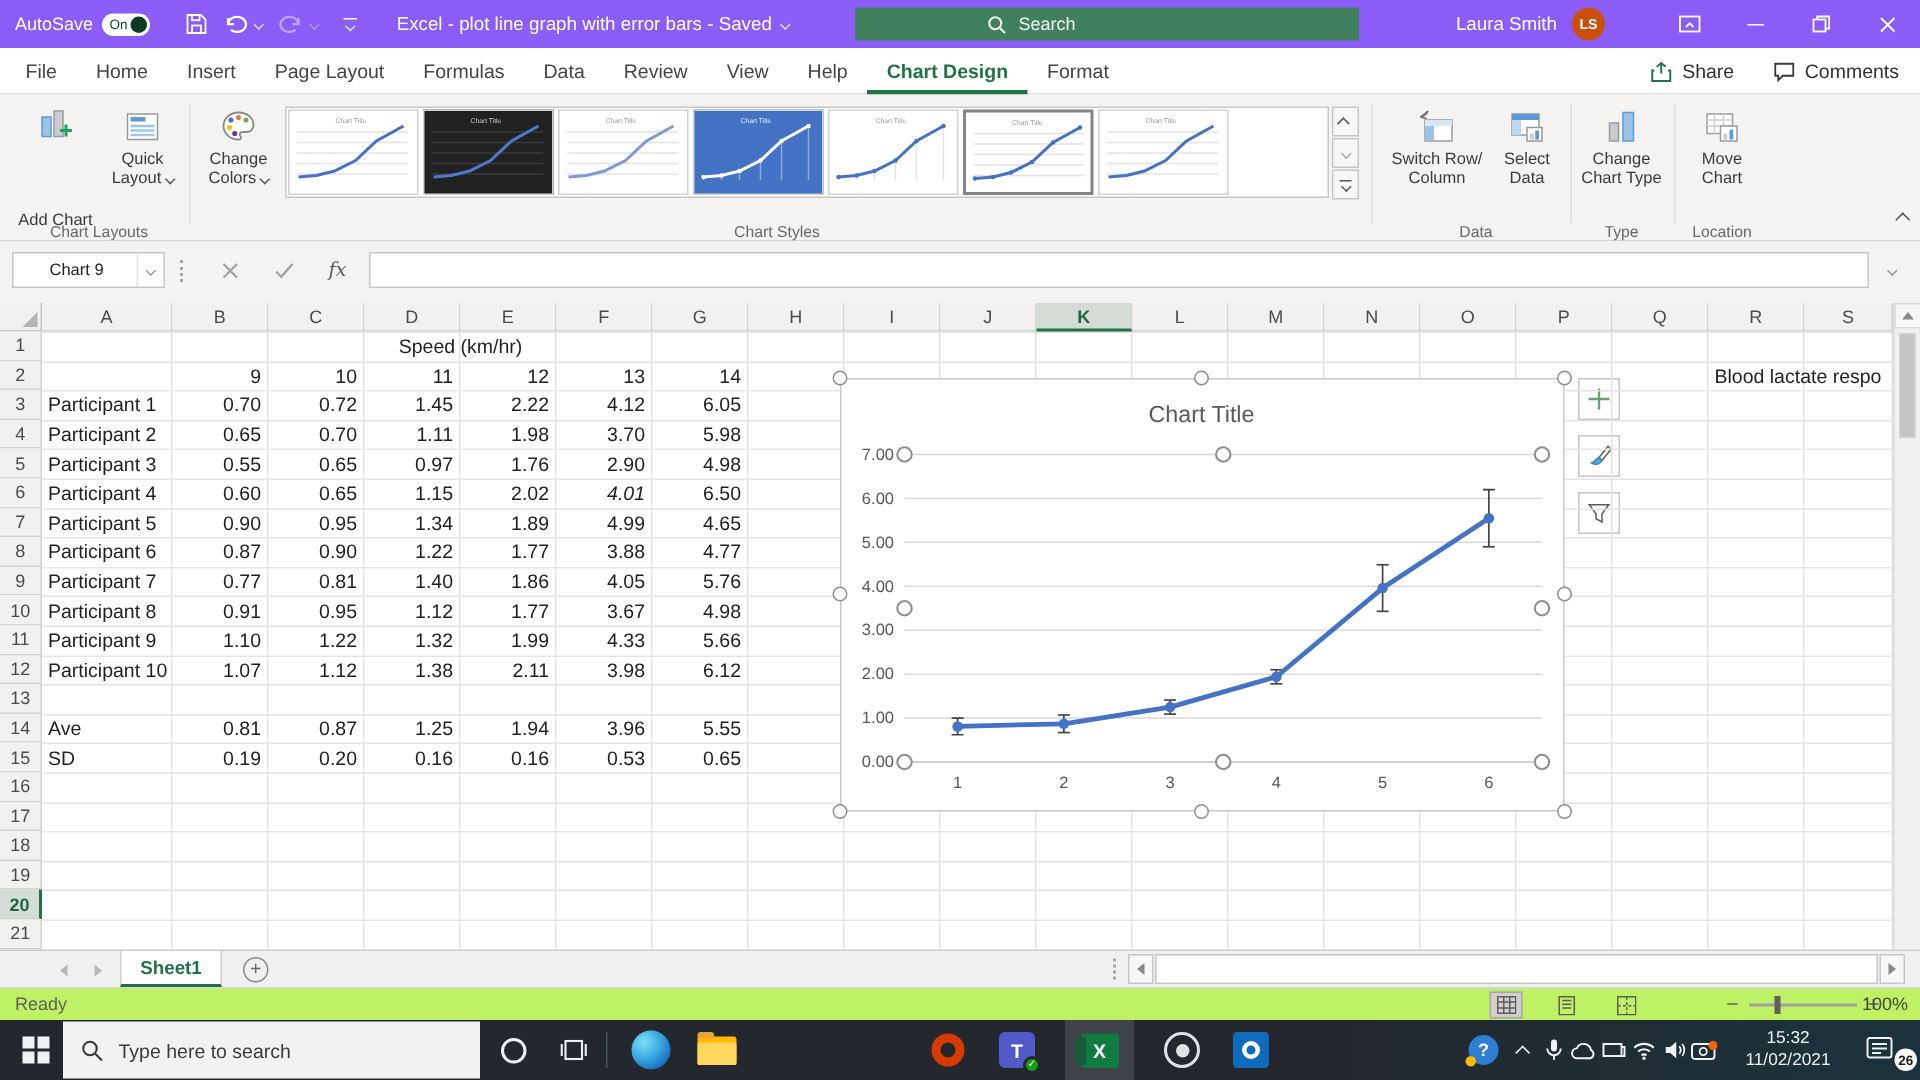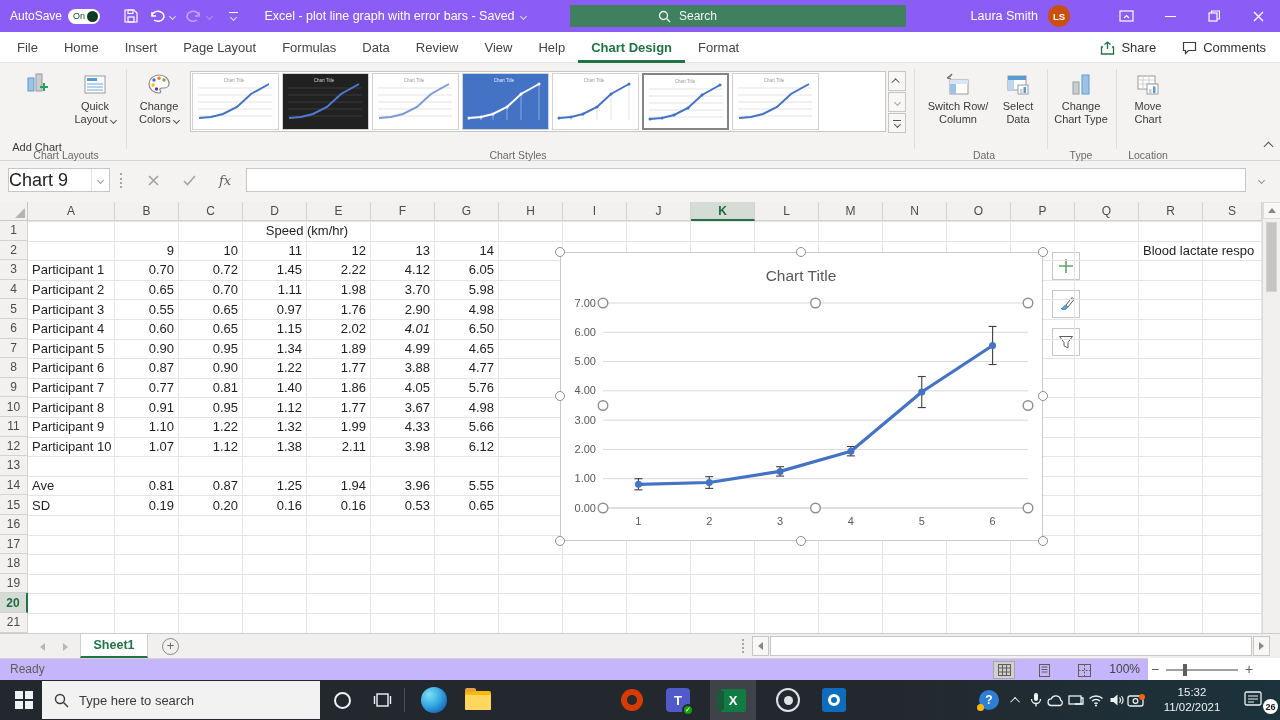--- a/index.html
+++ b/index.html
@@ -39,21 +39,21 @@
   .bigbtn { position:absolute; top:5px; width:58px; height:74px; display:flex; flex-direction:column; align-items:center; font-size:11px; color:#3b3a39; text-align:center; line-height:13px; }
   .bigbtn .ic { height:30px; display:flex; align-items:center; margin-top:2px; }
   #gallery { position:absolute; left:190px; top:8px; width:696px; height:61px; background:#fff; border:1px solid #c8c6c4; display:flex; padding:1px; gap:3px; }
   .thumb { width:87px; height:57px; border:1px solid #d4d2d0; background:#fff; position:relative; }
   .thumb.sel { border:2px solid #848484; }
   .gal-scroll { position:absolute; left:888px; width:18px; height:20px; border:1px solid #c8c6c4; background:#f8f7f6; display:flex; align-items:center; justify-content:center; }
   .collapse-chev { position:absolute; right:8px; top:80px; width:7px; height:7px; border-left:1.4px solid #555; border-top:1.4px solid #555; transform:rotate(45deg); }
 
   
   #formulaband { position:absolute; left:0; top:161px; width:1280px; height:41px; background:#f4f3f2; }
-  #namebox { position:absolute; left:8px; top:7px; width:102px; height:24px; background:#fff; border:1px solid #c6c6c6; font-size:18px; display:flex; align-items:center; padding-left:0; }
+  #namebox { position:absolute; left:8px; top:7px; width:102px; height:24px; background:#fff; border:1px solid #c6c6c6; font-size:11px; display:flex; align-items:center; padding-left:24px; }
   #namebox .nb-dd { position:absolute; right:0; top:0; width:18px; height:22px; border-left:1px solid #e3e3e3; display:flex; align-items:center; justify-content:center; }
   .fb-dots { position:absolute; left:120px; top:12px; height:15px; border-left:2px dotted #a8a6a4; }
   .fb-btn { position:absolute; top:7px; width:26px; height:24px; display:flex; align-items:center; justify-content:center; }
   #fxlabel { font-family:"DejaVu Serif",serif; font-style:italic; color:#5f5d5b; font-size:13px; }
   #formula-input { position:absolute; left:246px; top:7px; width:1000px; height:24px; background:#fff; border:1px solid #c6c6c6; }
   #fb-expand { position:absolute; left:1248px; top:7px; width:26px; height:24px; display:flex; align-items:center; justify-content:center; }
 
   
   #grid { position:absolute; left:0; top:202px; width:1262px; height:431px; background:#fff; overflow:hidden; }
   .colhead, .rowhead { position:absolute; background:#f2f1f0; color:#4b4b4b; font-size:12px; display:flex; align-items:center; justify-content:center; border-right:1px solid #d4d2d0; border-bottom:1px solid #d4d2d0; }
@@ -85,21 +85,21 @@
   
   #sheetbar { position:absolute; left:0; top:633px; width:1280px; height:25px; background:#f1f0ef; border-top:1px solid #cfcdcb; }
   #sheetnav { position:absolute; left:40px; top:0; height:25px; display:flex; align-items:center; gap:18px; opacity:.55; }
   #sheet-tab { position:absolute; left:80px; top:0; width:68px; height:24px; background:#fff; border-left:1px solid #d0cece; border-right:1px solid #d0cece; border-bottom:2px solid #217346; color:#217346; font-weight:bold; font-size:12.5px; display:flex; align-items:center; justify-content:center; }
   #add-sheet { position:absolute; left:162px; top:4px; width:17px; height:17px; border:1px solid #8a8886; border-radius:50%; color:#6a6865; font-size:13px; line-height:14px; text-align:center; }
   #hs-dots { position:absolute; left:742px; top:5px; height:14px; border-left:2px dotted #a8a6a4; }
   .hs-arr { position:absolute; top:2px; width:17px; height:20px; background:#f8f7f6; border:1px solid #c8c6c4; display:flex; align-items:center; justify-content:center; }
   #hs-track { position:absolute; left:770px; top:2px; width:482px; height:20px; background:#fff; border:1px solid #c8c6c4; }
 
   
-  #statusbar { position:absolute; left:0; top:658px; width:1148px; height:22px; background:#c4b5fd; border-top:1px solid #d6d4d2; font-size:12px; color:#605e5c; }
+  #statusbar { position:absolute; left:0; top:658px; width:1280px; height:22px; background:#bef264; border-top:1px solid #d6d4d2; font-size:12px; color:#605e5c; }
   #status-mode { position:absolute; left:10px; top:3px; }
   .view-ic { position:absolute; top:2px; width:22px; height:18px; display:flex; align-items:center; justify-content:center; }
   .view-ic.sel { background:#d2d0ce; border:1px solid #a8a6a4; }
   #zoom-out { position:absolute; left:1148px; top:2px; width:14px; text-align:center; font-size:14px; }
   #zoom-track { position:absolute; left:1166px; top:10px; width:72px; height:2px; background:#a19f9d; }
   #zoom-handle { position:absolute; left:1183px; top:5px; width:4px; height:12px; background:#605e5c; }
   #zoom-in { position:absolute; left:1242px; top:2px; width:14px; text-align:center; font-size:14px; }
   #zoom-pct { position:absolute; right:8px; top:3px; color:#444; }
 
   

